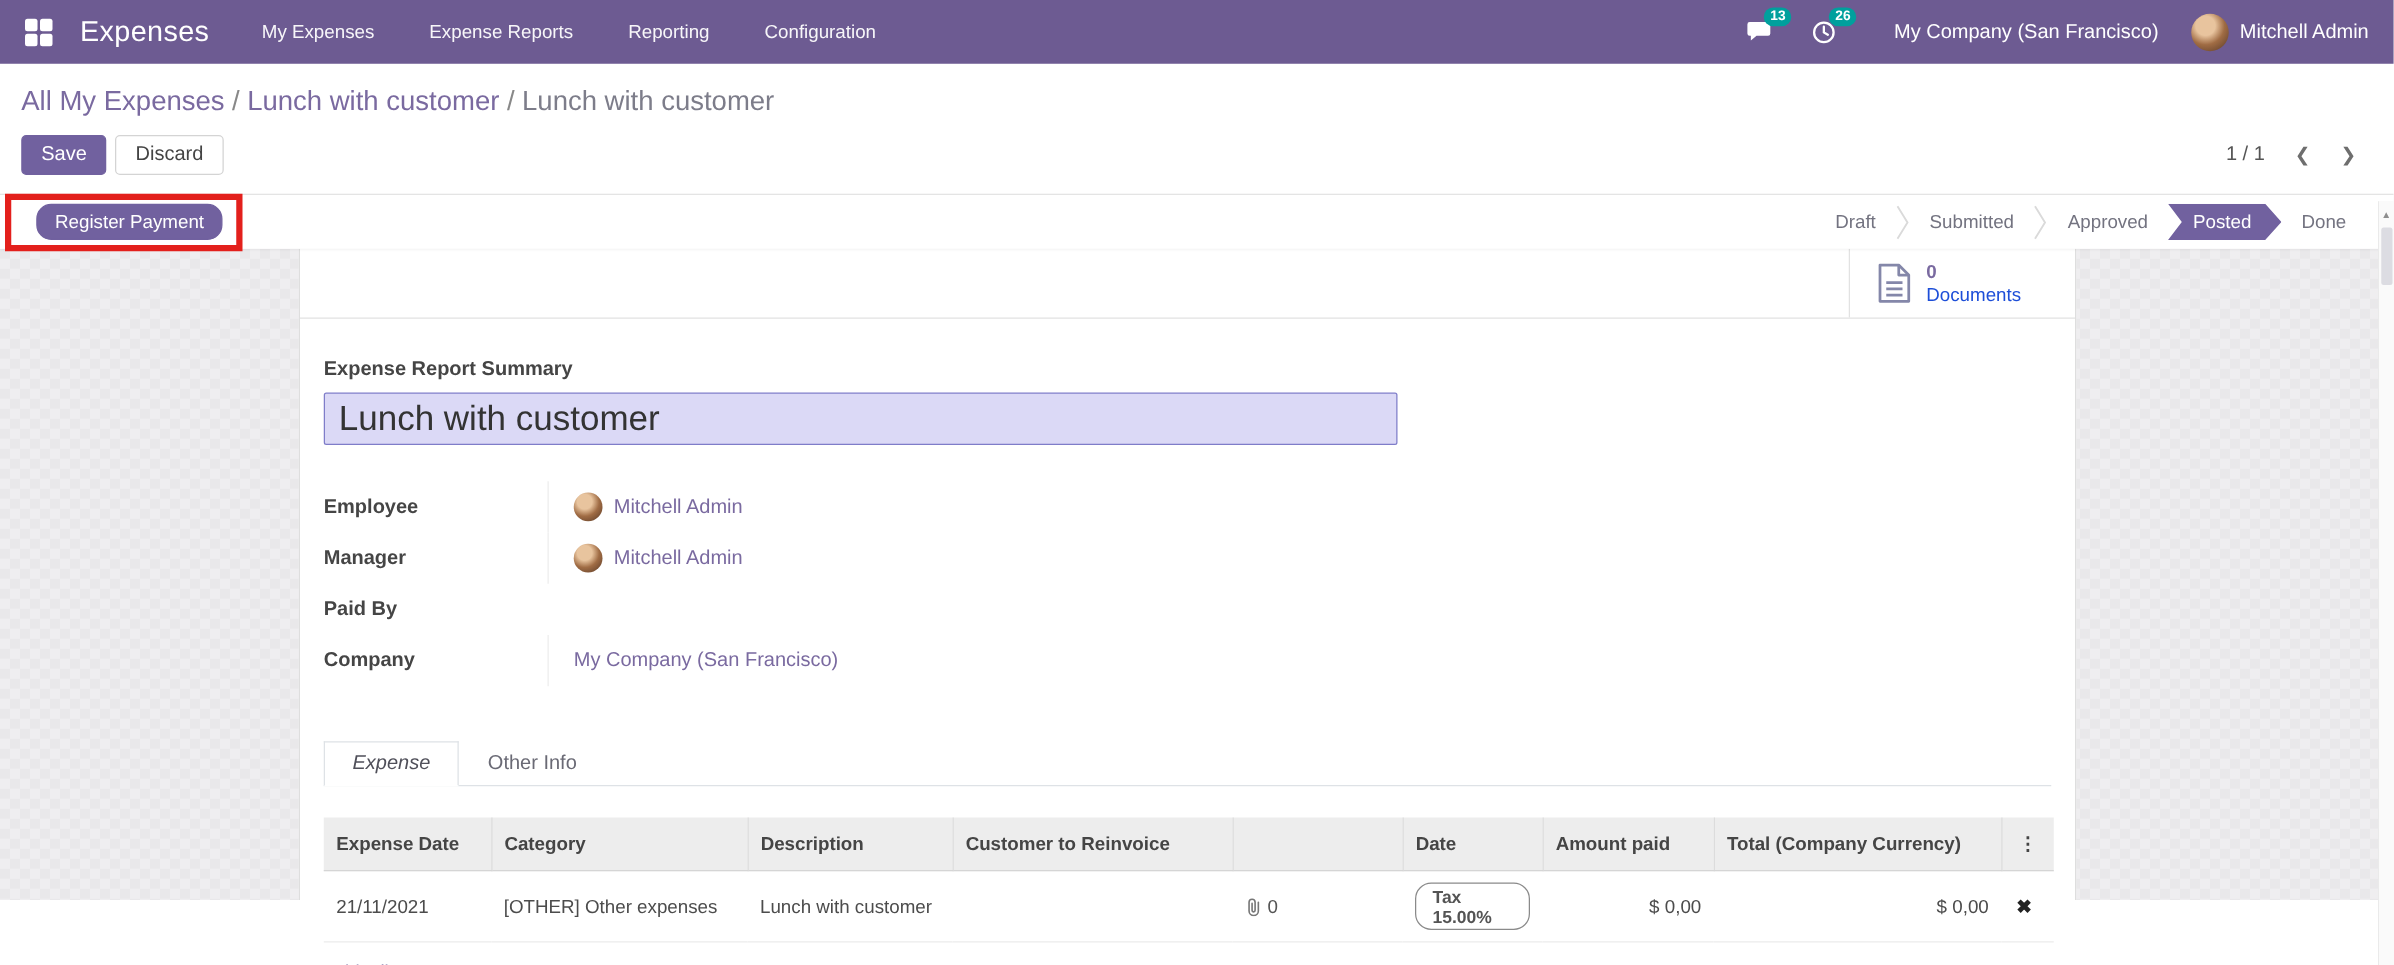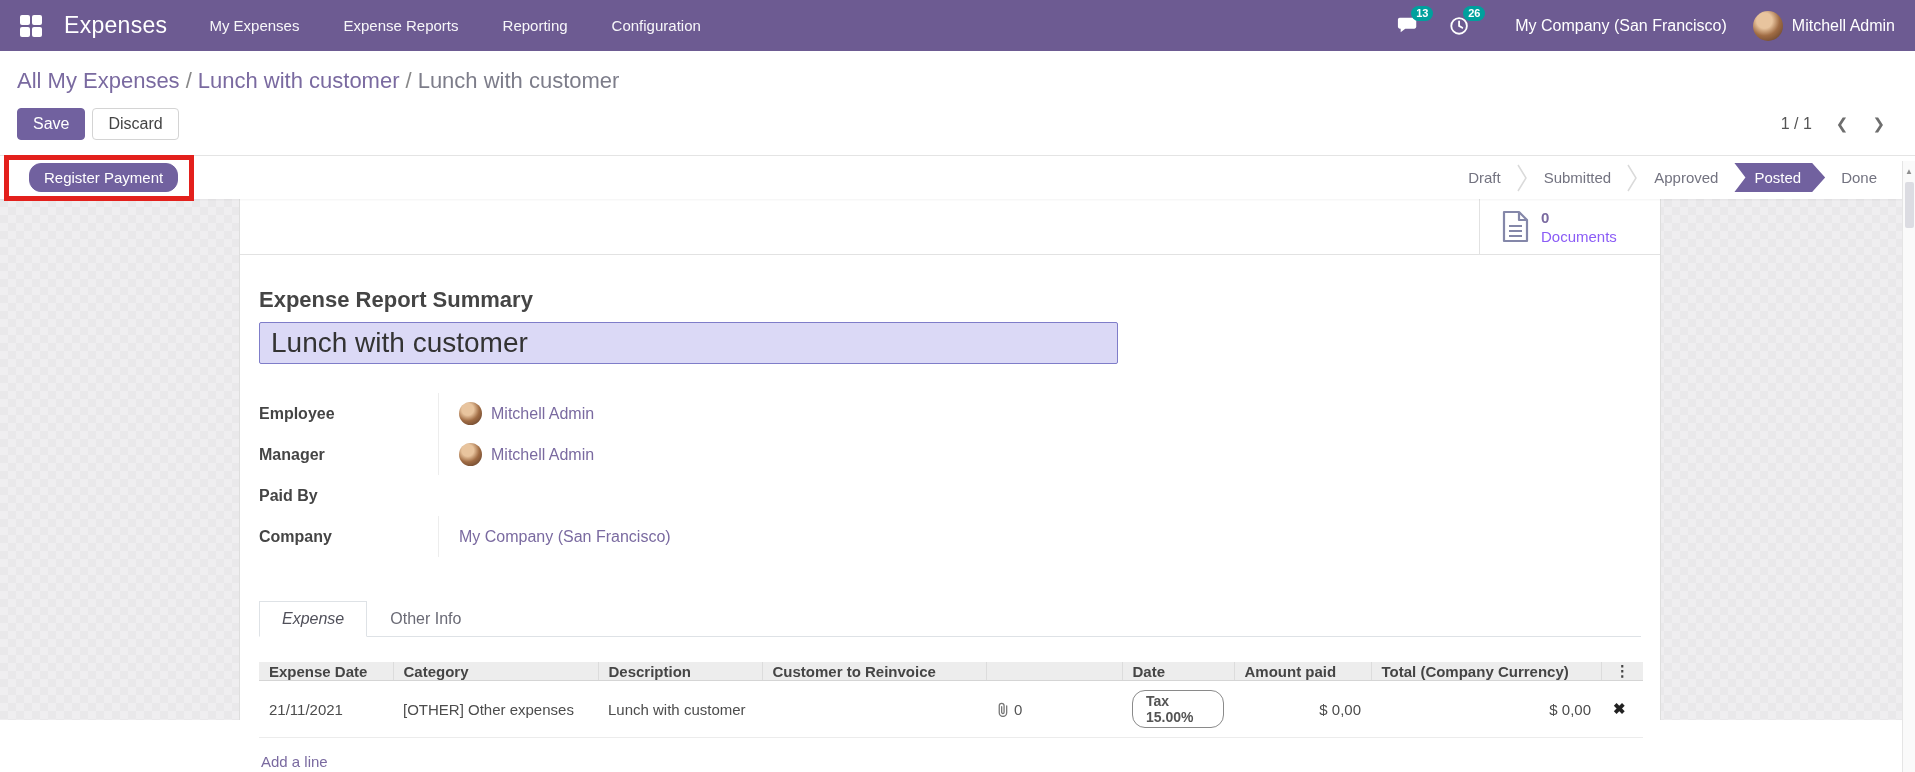--- a/index.html
+++ b/index.html
@@ -59,23 +59,23 @@
   .content{height:521px;
     background:repeating-conic-gradient(#efeef0 0% 25%, #e9e8ea 0% 50%) 0 0/16px 16px;}
   .sheet{margin-left:239px;width:1422px;height:100%;background:#fff;
     border:1px solid #dedede;border-top:none;border-bottom:none;padding:0 19px;}
   .box-top{height:56px;border-bottom:1px solid #e2e2e2;margin:0 -19px;display:flex;
     justify-content:flex-end;}
   .doc-btn{width:181px;border-left:1px solid #e2e2e2;display:flex;align-items:center;
     gap:12px;padding-left:22px;cursor:pointer;}
   .doc-stack{display:flex;flex-direction:column;line-height:19px;font-size:15px;}
   .doc-count{color:var(--link);font-weight:bold;}
-  .doc-label{color:#8b5cf6;}
-
-  .summary-label{margin-top:32px;font-size:22px;font-weight:bold;color:#454545;}
+  .doc-label{color:#1d4ed8;}
+
+  .summary-label{margin-top:32px;font-size:16px;font-weight:bold;color:#454545;}
   .summary-input{margin-top:9px;display:block;width:859px;height:42px;
     background:var(--input_bg);border:1px solid var(--input_border);border-radius:2px;
     font-size:28px;color:#333;padding:0 11px;font-family:"Liberation Sans",sans-serif;}
 
   .fields{margin-top:29px;width:600px;}
   .field-row{display:flex;min-height:41px;align-items:center;}
   .field-label{width:179px;font-size:16px;font-weight:bold;color:#454545;}
   .field-value{border-left:1px solid #ededed;padding-left:20px;display:flex;
     align-items:center;gap:9px;font-size:16px;align-self:stretch;}
   .field-avatar{width:23px;height:23px;border-radius:50%;
@@ -84,21 +84,21 @@
   .v-text{color:#555;}
 
   .tabs{margin-top:44px;display:flex;border-bottom:1px solid #dee2e6;}
   .tab{font-size:16px;padding:8px 22px;color:#6a6a75;cursor:pointer;border:1px solid transparent;
     border-bottom:none;margin-bottom:-1px;}
   .tab.active{background:#fff;color:#50505a;border-color:#dee2e6 #dee2e6 #fff;
     border-bottom:1px solid #fff;font-style:italic;}
 
   table.o-list{margin-top:25px;border-collapse:collapse;width:1384px;font-size:15px;}
   .o-list thead th{background:#ededed;font-weight:bold;color:#454545;text-align:left;
-    padding:0 10px;border-right:1px solid #dcdcdc;border-bottom:1px solid #d5d5d5;cursor:pointer;}
+    padding:12px 10px;border-right:1px solid #dcdcdc;border-bottom:1px solid #d5d5d5;cursor:pointer;}
   .o-list thead th:last-child{border-right:none;text-align:center;}
   .o-list td{padding:9px 10px;border-bottom:1px solid #ececec;color:#4c4c4c;cursor:pointer;}
   .num{text-align:right;}
   .tax-pill{display:inline-block;border:1px solid #8a8a8a;border-radius:13px;
     padding:2px 13px;font-weight:bold;font-size:14px;color:#545454;background:#fff;}
   .attach-cell{display:flex;align-items:center;gap:5px;color:#555;}
   .delete-x{font-weight:bold;color:#222;font-size:15px;cursor:pointer;padding-left:2px;}
   .add-line{margin-top:9px;padding:6px 2px;font-size:15px;color:var(--link);cursor:pointer;width:120px;}
 
   

